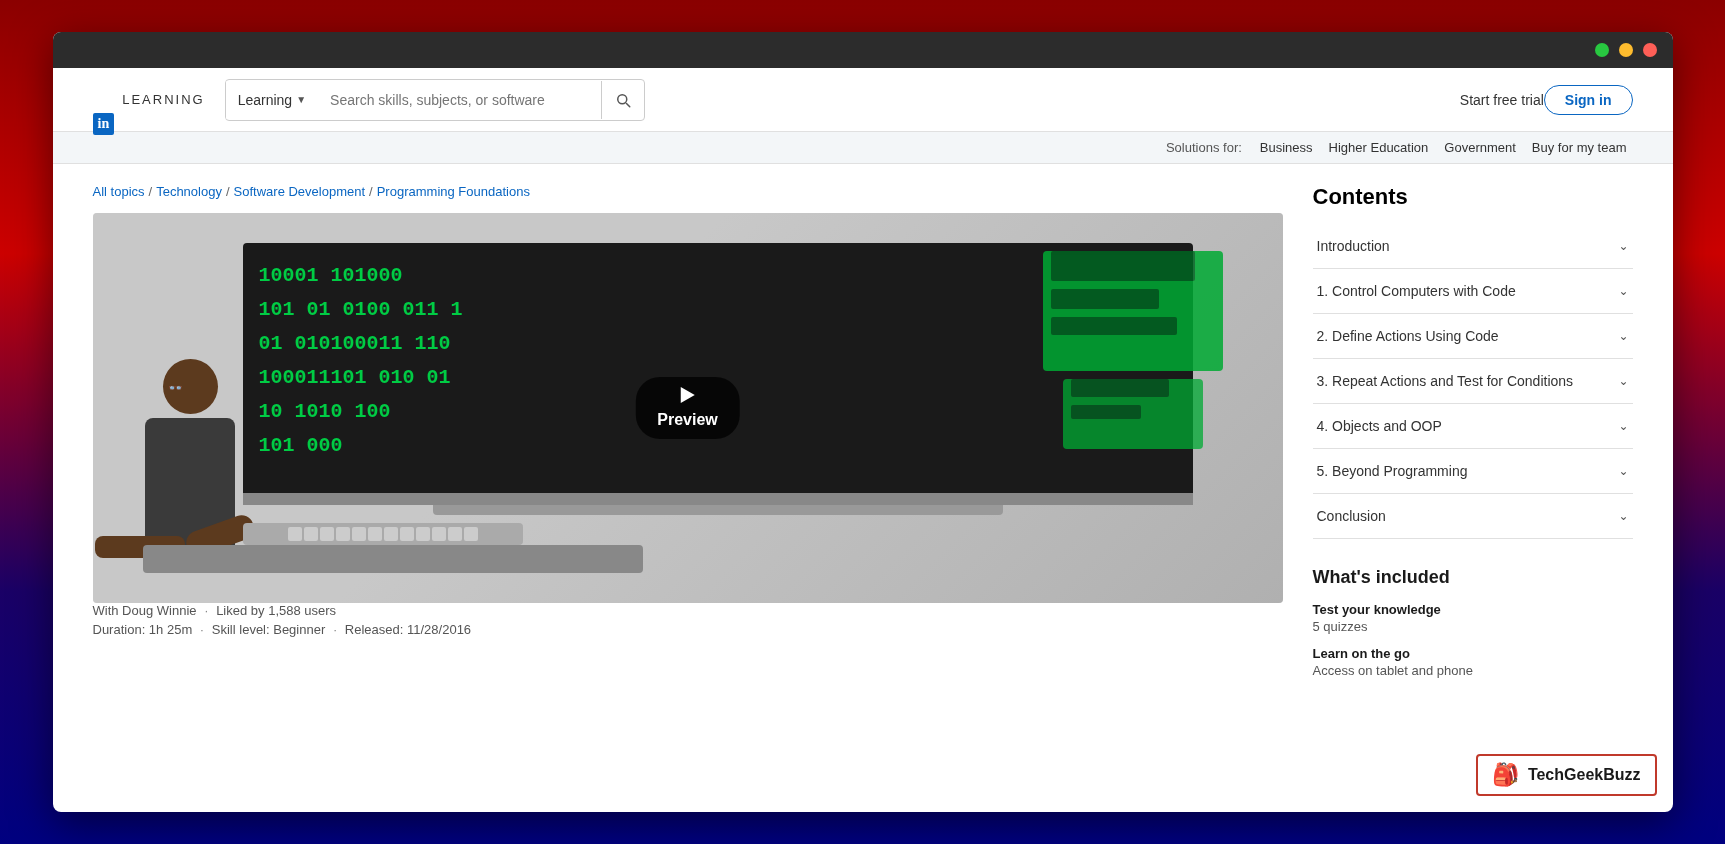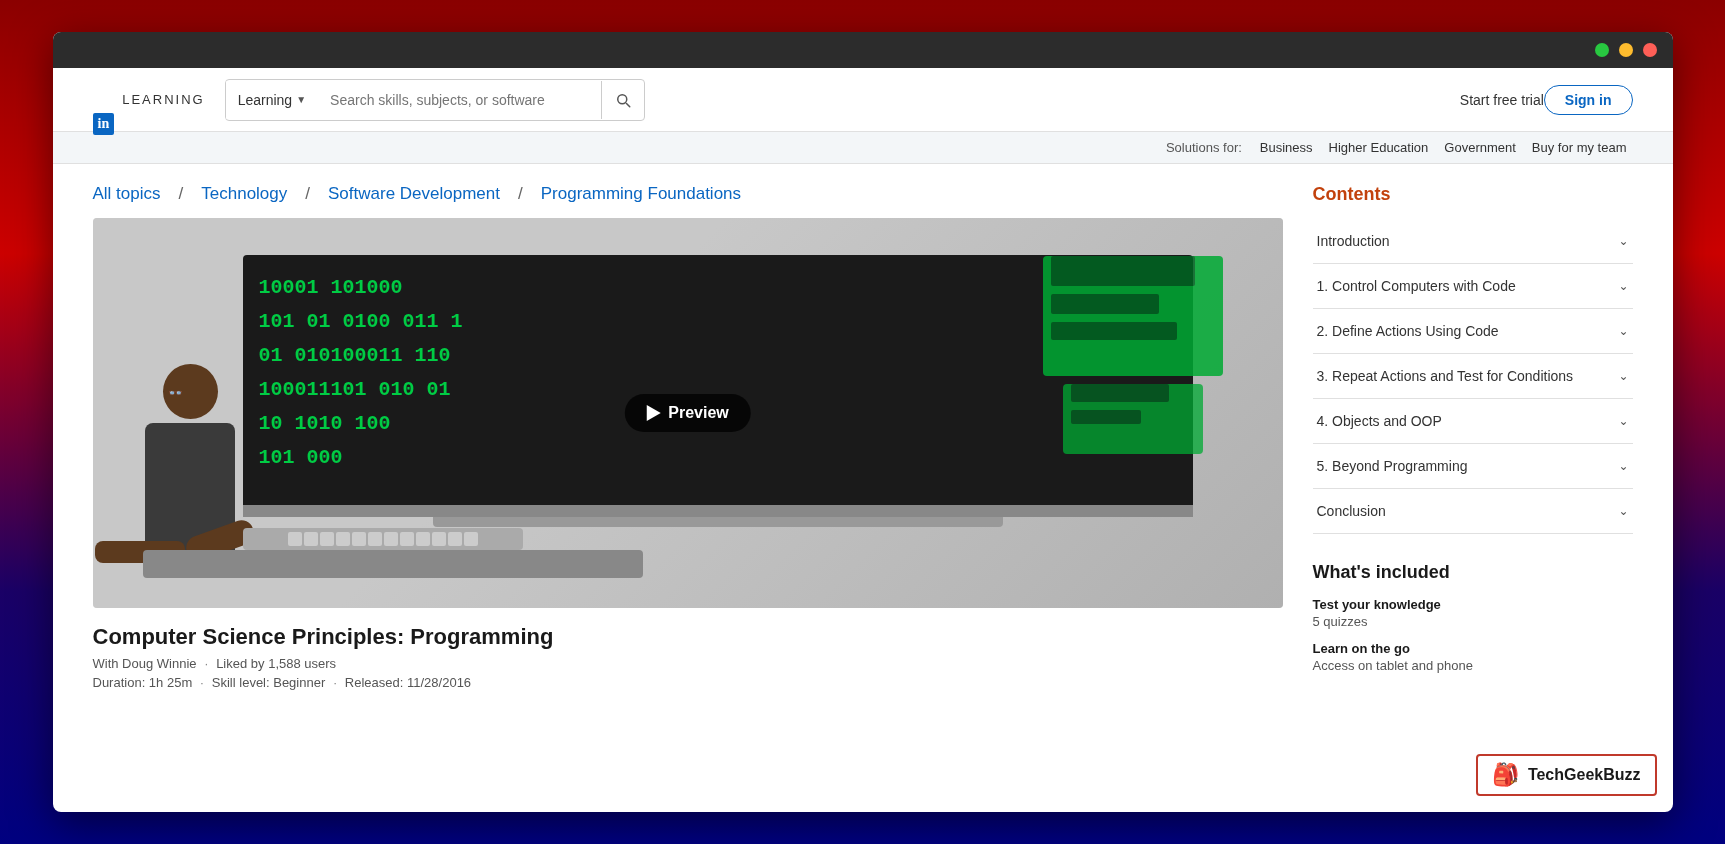--- a/index.html
+++ b/index.html
@@ -168,22 +168,22 @@
       padding: 20px 40px 20px 40px;
       gap: 30px;
       background: #fff;
     }
 
     
     .left-col { flex: 1; min-width: 0; }
     .breadcrumb {
       display: flex;
       align-items: center;
-      gap: 18px;
-      font-size: 17px;
+      gap: 4px;
+      font-size: 13px;
       margin-bottom: 14px;
     }
     .breadcrumb a { color: #0a66c2; text-decoration: none; }
     .breadcrumb span { color: #666; }
 
     .video-thumb {
       width: 100%;
       height: 390px;
       background: #e0e0e0;
       border-radius: 4px;
@@ -254,21 +254,21 @@
       right: 50px;
       width: 90px;
       height: 22px;
       background: #5c3a1e;
       border-radius: 8px;
     }
 
     
     .monitor-area {
       position: absolute;
-      top: 37px;
+      top: 30px;
       left: 150px;
       right: 90px;
     }
     .monitor-screen {
       background: #1a1a1a;
       border-radius: 4px 4px 0 0;
       padding: 16px;
       min-height: 250px;
       position: relative;
     }
@@ -325,20 +325,21 @@
       color: #fff;
       border: none;
       border-radius: 24px;
       padding: 10px 22px;
       font-size: 16px;
       font-weight: 600;
       cursor: pointer;
       display: flex;
       align-items: center;
       gap: 8px;
+      flex-direction: column;
     }
     .play-triangle {
       width: 0;
       height: 0;
       border-top: 8px solid transparent;
       border-bottom: 8px solid transparent;
       border-left: 14px solid #fff;
       display: inline-block;
     }
 
@@ -356,23 +357,23 @@
     }
     .course-meta span { margin-right: 4px; }
     .dot { color: #888; }
 
     
     .right-col {
       width: 320px;
       flex-shrink: 0;
     }
     .contents-title {
-      font-size: 18px;
+      font-size: 22px;
       font-weight: 700;
-      color: #c2410c;
+      color: #000000;
       margin-bottom: 14px;
     }
     .accordion-item {
       border-bottom: 1px solid #e0e0e0;
     }
     .accordion-header {
       display: flex;
       align-items: center;
       justify-content: space-between;
       padding: 14px 4px;
@@ -570,21 +571,20 @@
             <div class="key"></div>
           </div>
         </div>
 
         <button class="preview-btn">
           <span class="play-triangle"></span>
           <span>Preview</span>
         </button>
       </div>
 
-      <div class="course-title">Computer Science Principles: Programming</div>
       <div class="course-meta">
         <span>With Doug Winnie</span>
         <span class="dot"> · </span>
         <span>Liked by 1,588 users</span>
       </div>
       <div class="course-meta">
         <span>Duration: 1h 25m</span>
         <span class="dot"> · </span>
         <span>Skill level: Beginner</span>
         <span class="dot"> · </span>

